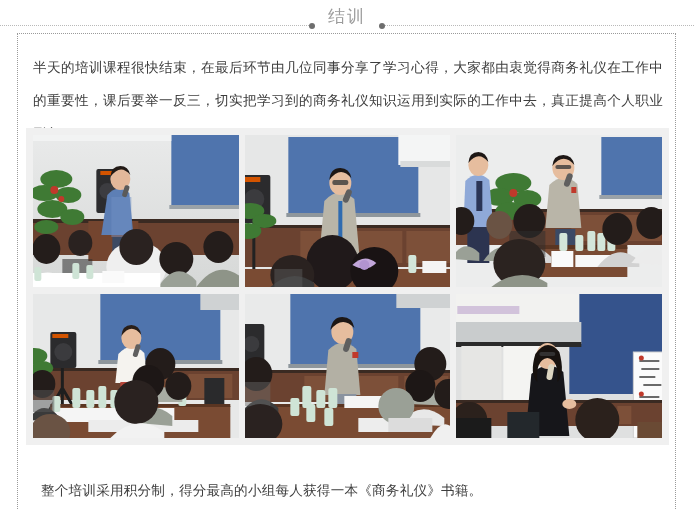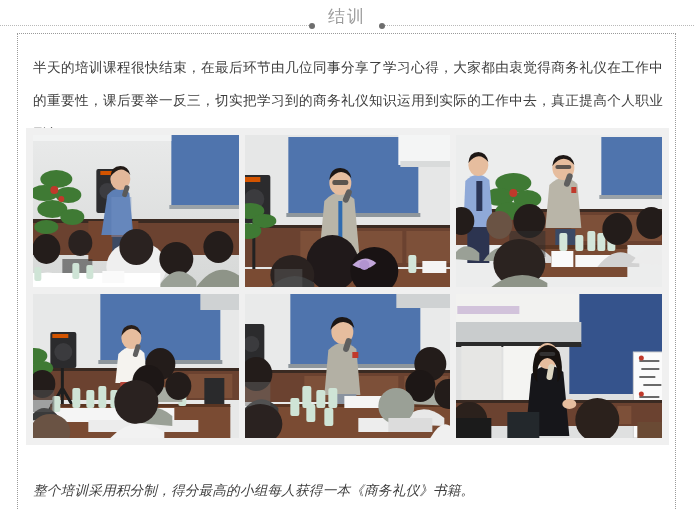--- a/index.html
+++ b/index.html
@@ -103,24 +103,23 @@
     height: 152px;
     overflow: hidden;
     position: relative;
     background: #cfd1d0;
   }
   .gal-row.bottom .photo { height: 144px; }
   .photo svg { display: block; width: 100%; height: 100%; }
 
   .para-bottom {
     position: absolute;
-    left: 15px;
+    left: 23px;
     top: 440px;
     width: 630px;
-    font-style: italic;
   }
 </style>
 </head>
 <body>
 
 <div class="header-band">
   <div class="hdr-rule left"></div>
   <div class="hdr-dot"></div>
   <div class="hdr-title">结训</div>
   <div class="hdr-dot"></div>

